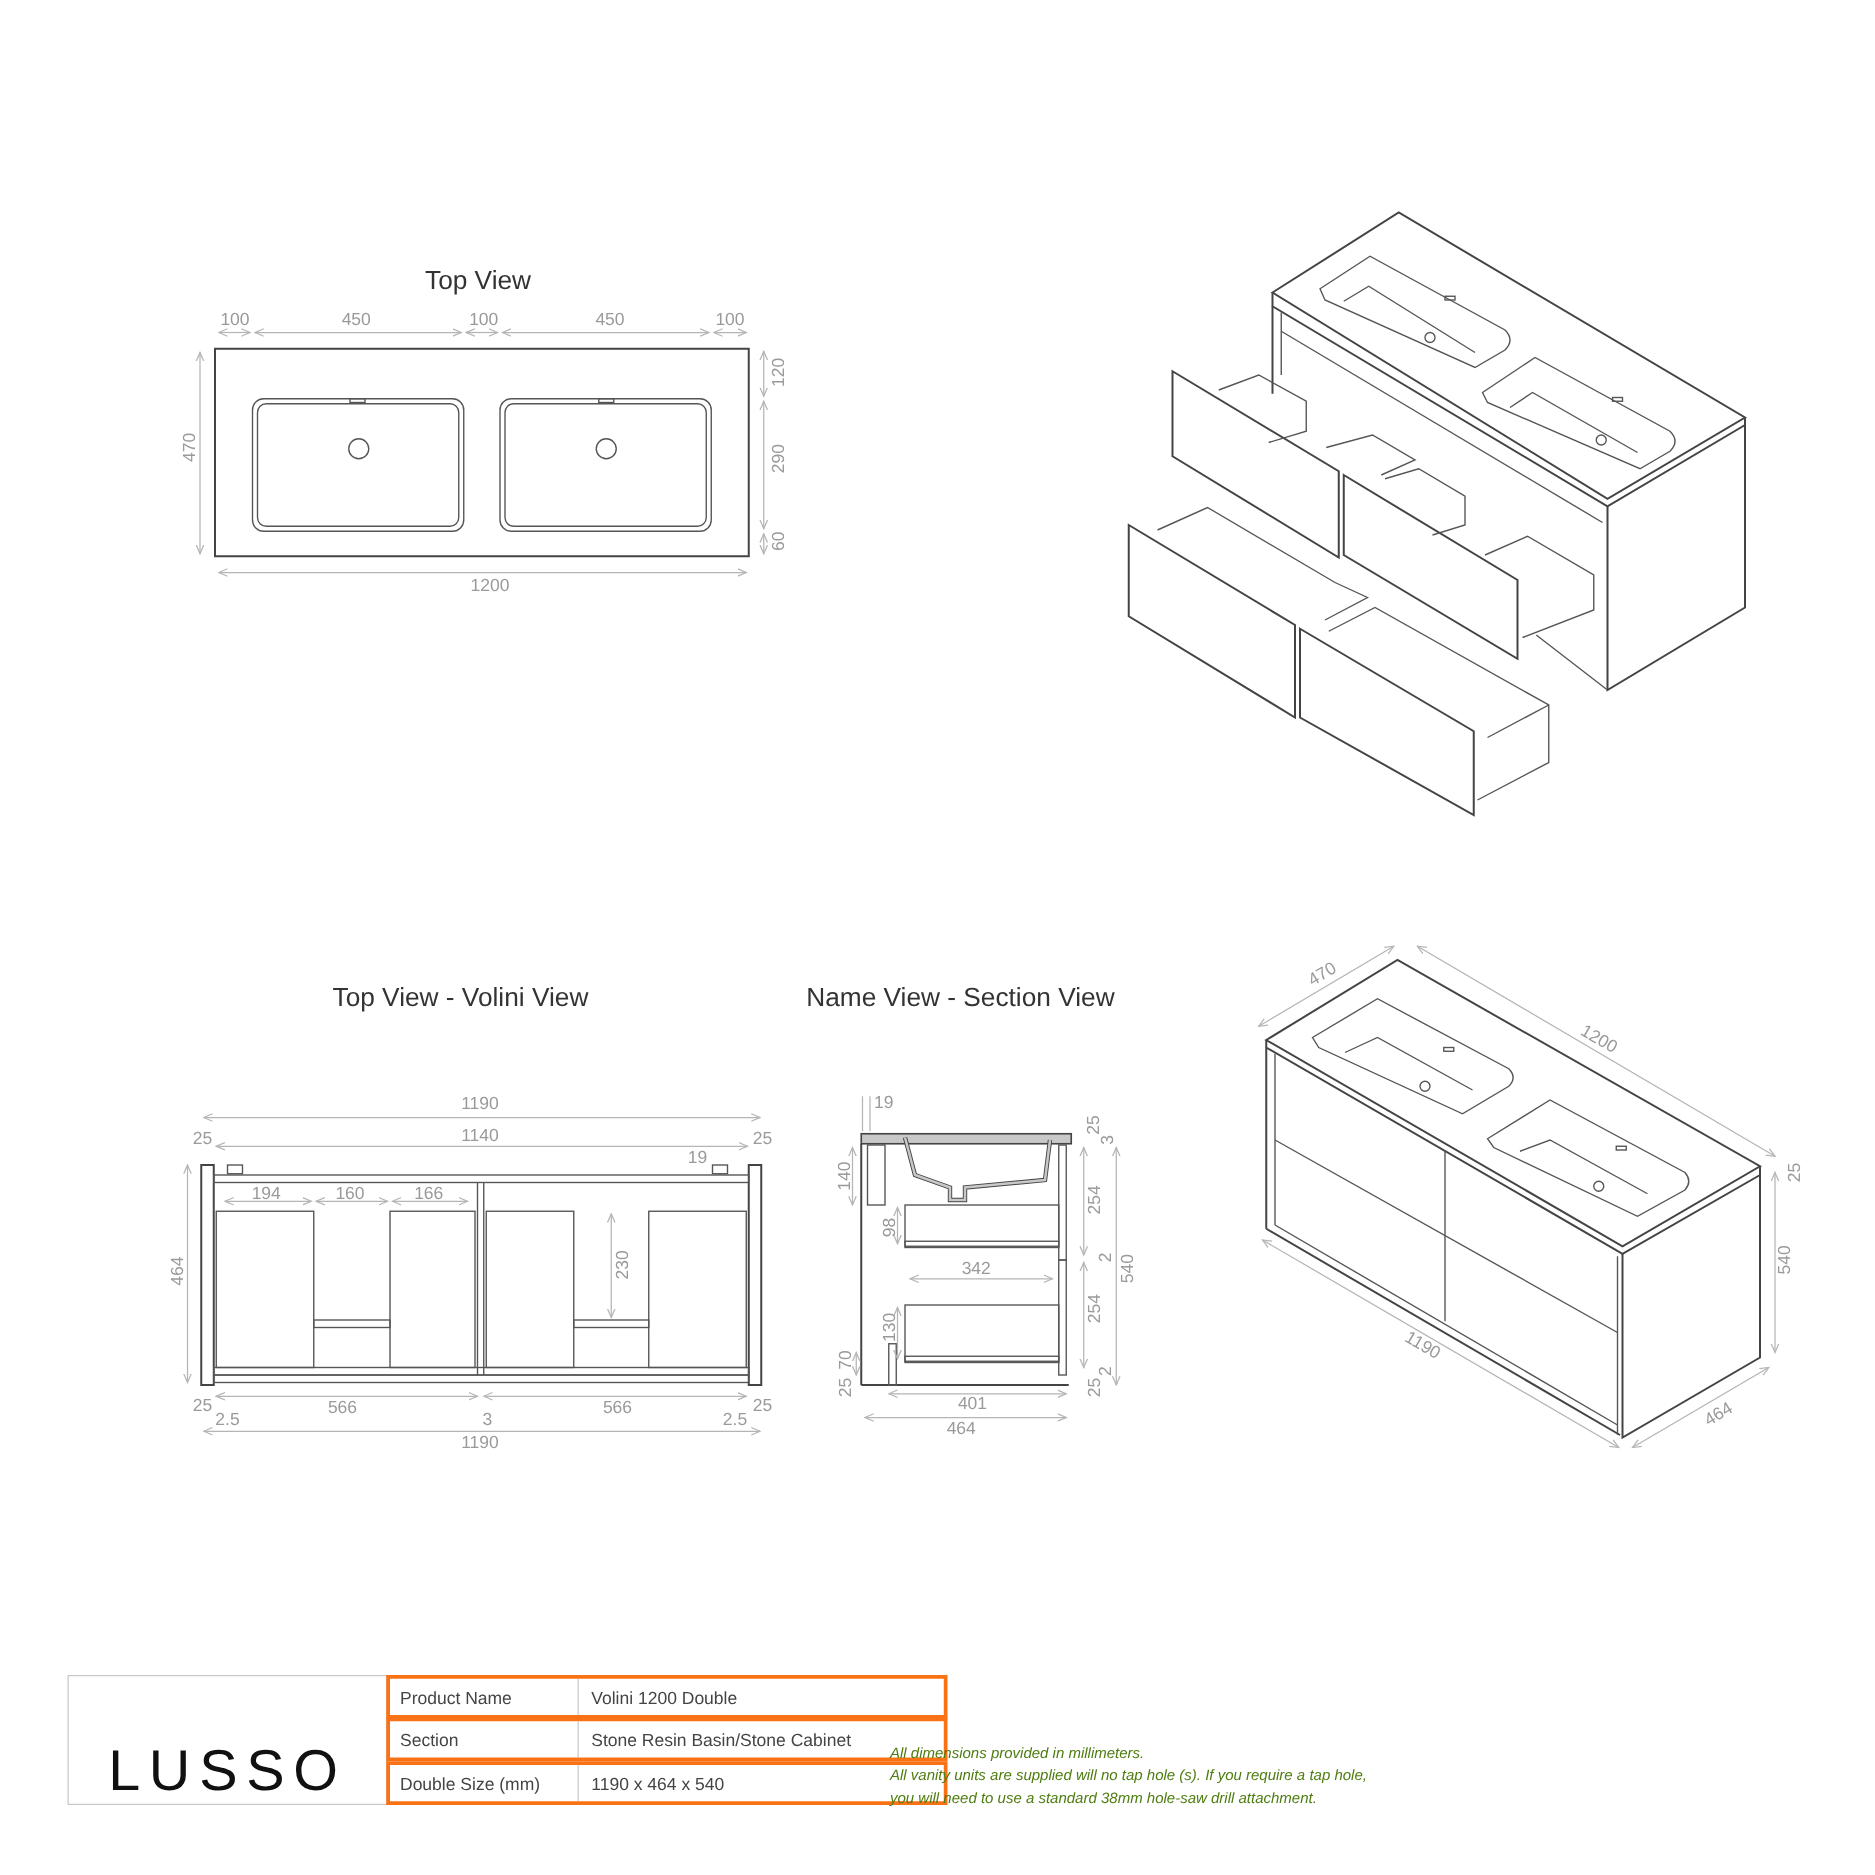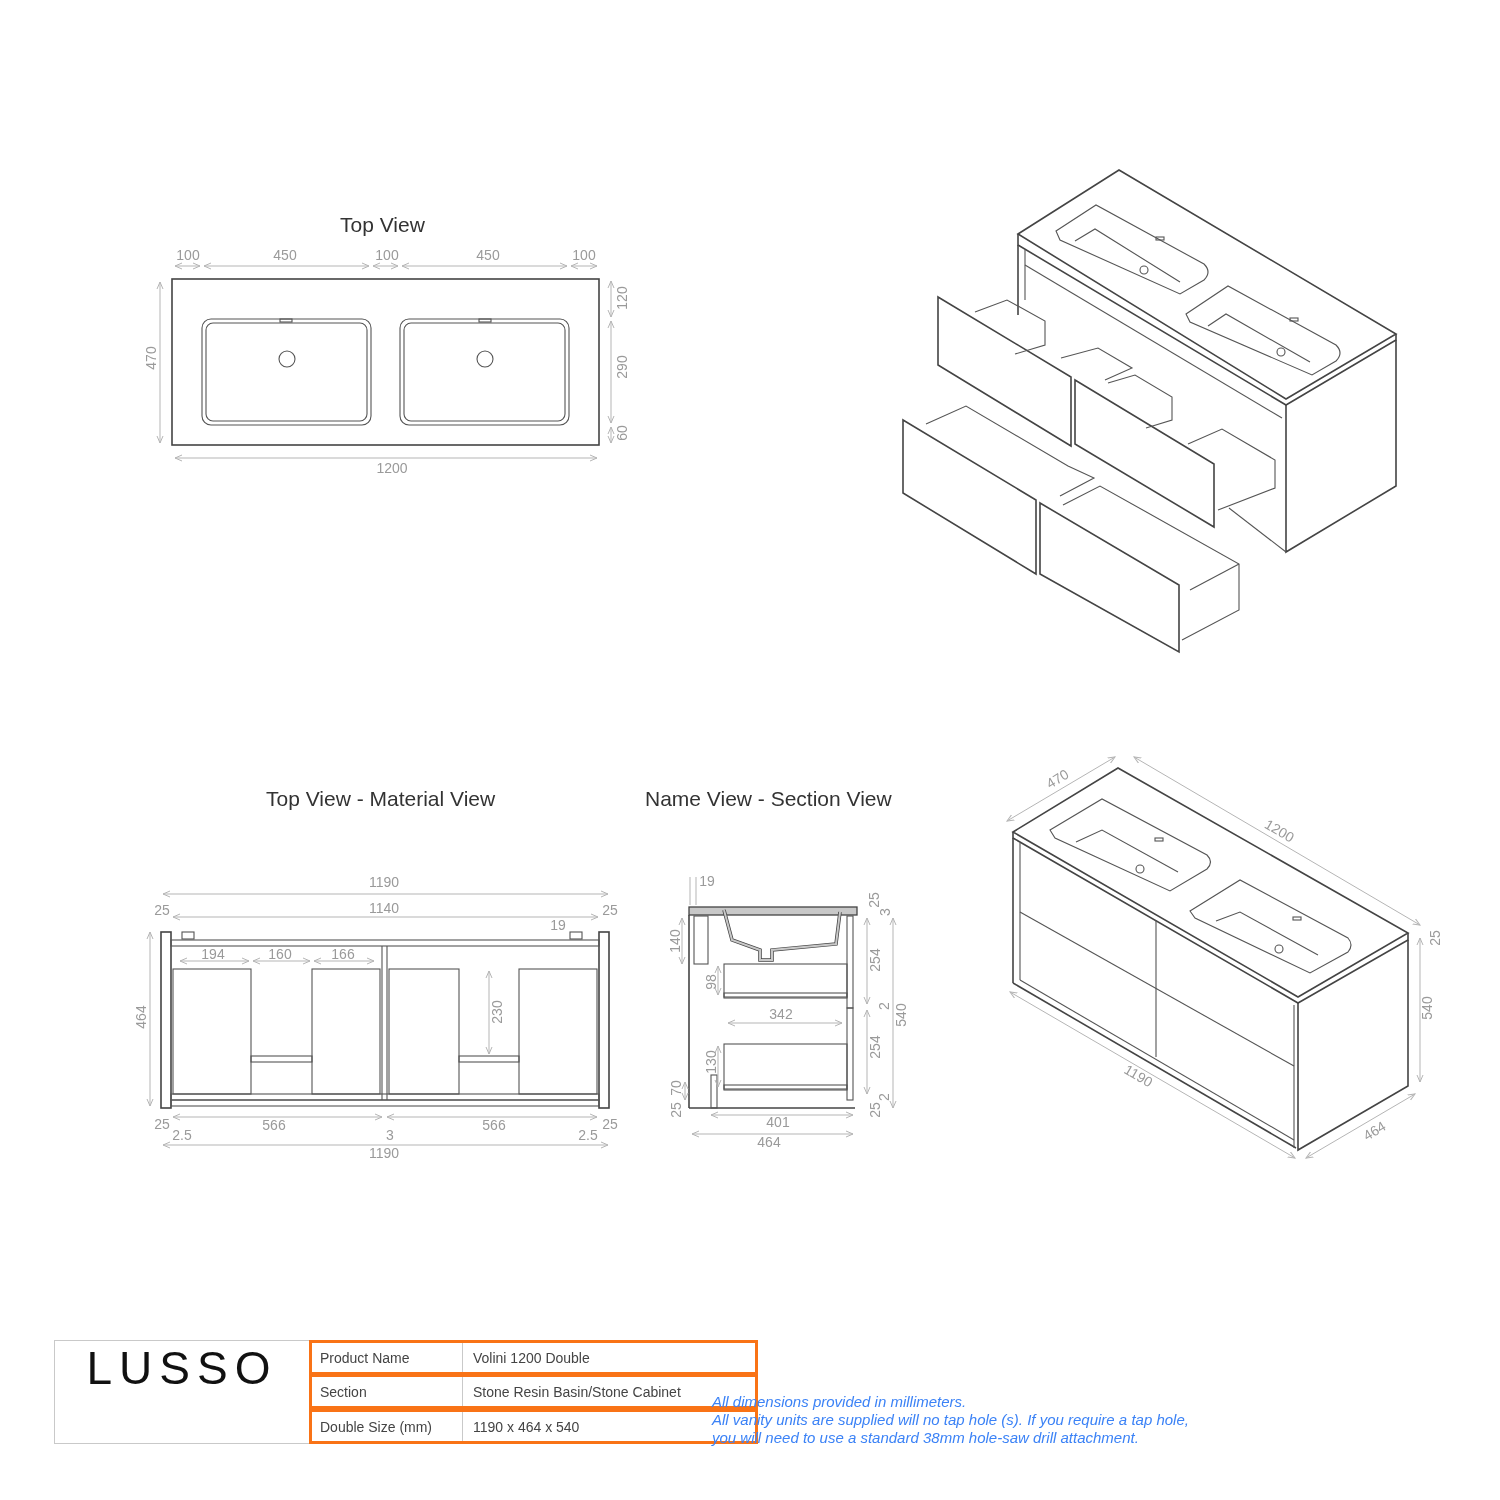--- a/index.html
+++ b/index.html
@@ -3,32 +3,32 @@
 <meta charset="utf-8">
 <style>
   html, body { margin:0; padding:0; background:#ffffff; }
   body { width:1500px; height:1500px; position:relative; overflow:hidden; font-family:"Liberation Sans", sans-serif; color:#333; }
   .title { position:absolute; font-size:21px; color:#333; font-family:"Liberation Sans", sans-serif; white-space:nowrap; }
   svg { position:absolute; left:0; top:0; }
   .dim { font-family:"Liberation Sans", sans-serif; font-size:14px; fill:#9a9a9a; }
   .ln { stroke:#444; stroke-width:1.6; fill:none; }
   .thin { stroke:#555; stroke-width:1.1; fill:none; }
   .dl { stroke:#b5b5b5; stroke-width:1; fill:none; }
-  .logo-cell { position:absolute; left:54px; top:1340px; width:256px; height:104px; border:1px solid #c9c9c9; box-sizing:border-box; display:flex; align-items:flex-start; justify-content:center; }
+  .logo-cell { position:absolute; left:54px; top:1340px; width:256px; height:104px; border:1px solid #c9c9c9; box-sizing:border-box; display:flex; align-items:flex-end; justify-content:center; }
   .logo { font-family:"Liberation Sans", sans-serif; font-size:46px; letter-spacing:7px; color:#111; font-weight:400; }
   .row { position:absolute; left:309px; width:449px; height:35px; border:3px solid #f97316; box-sizing:border-box; display:flex; font-size:14px; color:#444; }
   .row .k { width:142px; border-right:1px solid #c9c9c9; padding-left:8px; display:flex; align-items:center; }
   .row .v { flex:1; padding-left:10px; display:flex; align-items:center; }
-  .notes { position:absolute; left:712px; top:1393px; font-size:15px; font-style:italic; color:#3b82f6; line-height:18px; }
+  .notes { position:absolute; left:712px; top:1393px; font-size:12px; font-style:italic; color:#4d7c0f; line-height:18px; }
 </style>
 </head>
 <body>
 
 <div class="title" style="left:340px;top:165px;margin-top:48px;">Top View</div>
-<div class="title" style="left:266px;top:787px;">Top View - Material View</div>
+<div class="title" style="left:266px;top:787px;">Top View - Volini View</div>
 <div class="title" style="left:645px;top:787px;">Name View - Section View</div>
 
 <svg width="1500" height="1500" viewBox="0 0 1500 1500">
   <defs>
     <marker id="ar" markerWidth="8" markerHeight="8" refX="7" refY="4" orient="auto-start-reverse" markerUnits="userSpaceOnUse">
       <path d="M0,1 L7,4 L0,7" fill="none" stroke="#b5b5b5" stroke-width="1"></path>
     </marker>
   </defs>
 
   <g>

